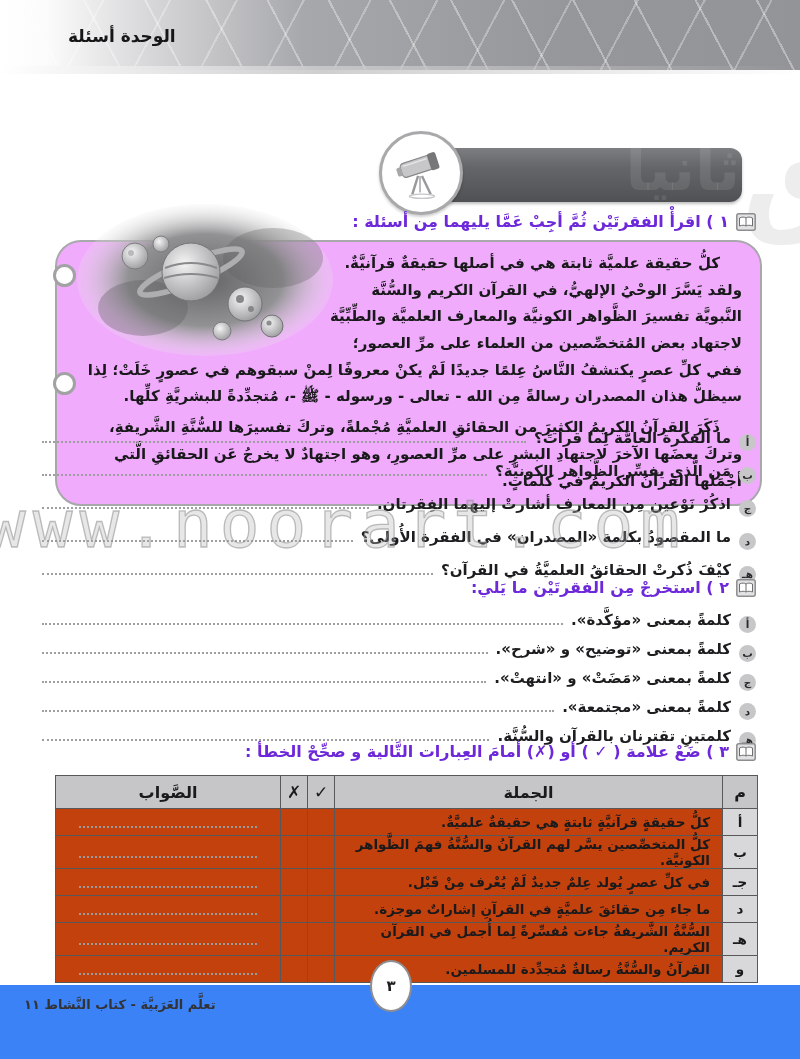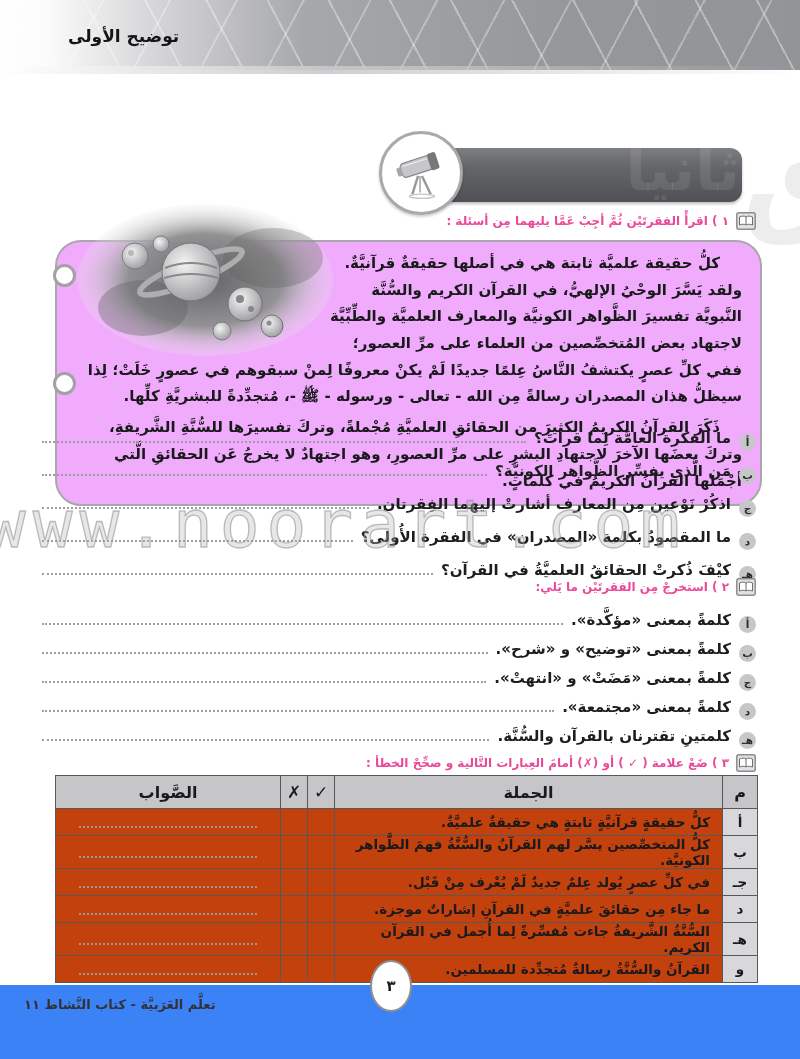--- a/index.html
+++ b/index.html
@@ -28,21 +28,21 @@
   .banner-ghost{position:absolute;right:2px;top:-14px;font-size:60px;font-weight:bold;
     color:rgba(255,255,255,.09);white-space:nowrap;}
   .banner-title{position:absolute;top:0;left:56px;right:14px;height:54px;display:flex;
     align-items:center;justify-content:center;color:#ffffff;font-weight:bold;font-size:21px;}
   .banner-icon-circle{position:absolute;top:131px;left:379px;width:78px;height:78px;border-radius:50%;
     background:#ffffff;border:3px solid #a9a9ab;box-shadow:0 2px 3px rgba(0,0,0,.2);
     display:flex;align-items:center;justify-content:center;}
 
   
   .q-head{position:absolute;right:44px;display:flex;flex-direction:row;align-items:center;gap:7px;
-    direction:rtl;font-weight:bold;font-size:12px;color:#ec4899;}
+    direction:rtl;font-weight:bold;font-size:16px;color:#6d28d9;}
   .book-ic{flex:0 0 auto;display:inline-flex;}
 
   
   .read-box{position:absolute;top:240px;left:55px;width:667px;min-height:140px;
     border:2px solid #a8a8ac;border-radius:26px;padding:8px 18px 10px 18px;background:#f0abfc;}
   .hole{position:absolute;width:17px;height:17px;border-radius:50%;background:#fff;
     border:3px solid #a2a2a4;left:-4px;}
   .hole1{top:22px;} .hole2{top:130px;}
   .planets{float:left;width:252px;height:92px;position:relative;}
   .planets svg{position:absolute;left:-2px;top:-52px;width:268px;height:168px;}
@@ -88,21 +88,21 @@
   .page-circle{position:absolute;top:960px;left:370px;width:38px;height:48px;border-radius:50%;
     background:#ffffff;border:2px solid #8f8f91;display:flex;align-items:center;justify-content:center;
     font-size:15px;font-weight:bold;z-index:3;}
 </style>
 </head>
 <body>
 
 <div class="page">
 
   <div class="top-band">
-    <div class="unit-label">توضيح الأولى</div>
+    <div class="unit-label">الوحدة أسئلة</div>
   </div>
 
   <div class="ghost-right">ق</div>
 
   <div class="banner">
     <div class="banner-ghost">ثانيا</div>
   </div>
   <div class="banner-icon-circle">
     <svg width="62" height="62" viewBox="0 0 64 64">
       <g transform="rotate(-18 30 25)">
@@ -237,21 +237,21 @@
         <span class="dots"></span>
       </div>
 
       <div class="item">
         <span class="badge">هـ</span>
         <span class="item-text">كلمتينِ تقترنان بالقرآن والسُّنَّة.</span>
         <span class="dots"></span>
       </div>
     </div>
 
-  <div class="q-head" style="top:742px;margin-top:12px;">
+  <div class="q-head" style="top:742px;">
     <span class="book-ic">
       <svg width="20" height="18" viewBox="0 0 20 18">
         <rect x="0.8" y="0.8" width="18.4" height="16.4" rx="2" fill="#e2e2e4" stroke="#8d8d8f" stroke-width="1.5"></rect>
         <path d="M3.5 5 C6 3.8 8.5 3.8 10 5 C11.5 3.8 14 3.8 16.5 5 L16.5 13 C14 12 11.5 12 10 13 C8.5 12 6 12 3.5 13 Z" fill="#ffffff" stroke="#6d6d6f" stroke-width="1"></path>
         <line x1="10" y1="5" x2="10" y2="13" stroke="#6d6d6f" stroke-width="1"></line>
       </svg>
     </span>
     <span>٣ ) ضَعْ علامة ( ✓ ) أو (✗) أمامَ العِبارات التَّالية و صحِّحْ الخطأ :</span>
   </div>
 

